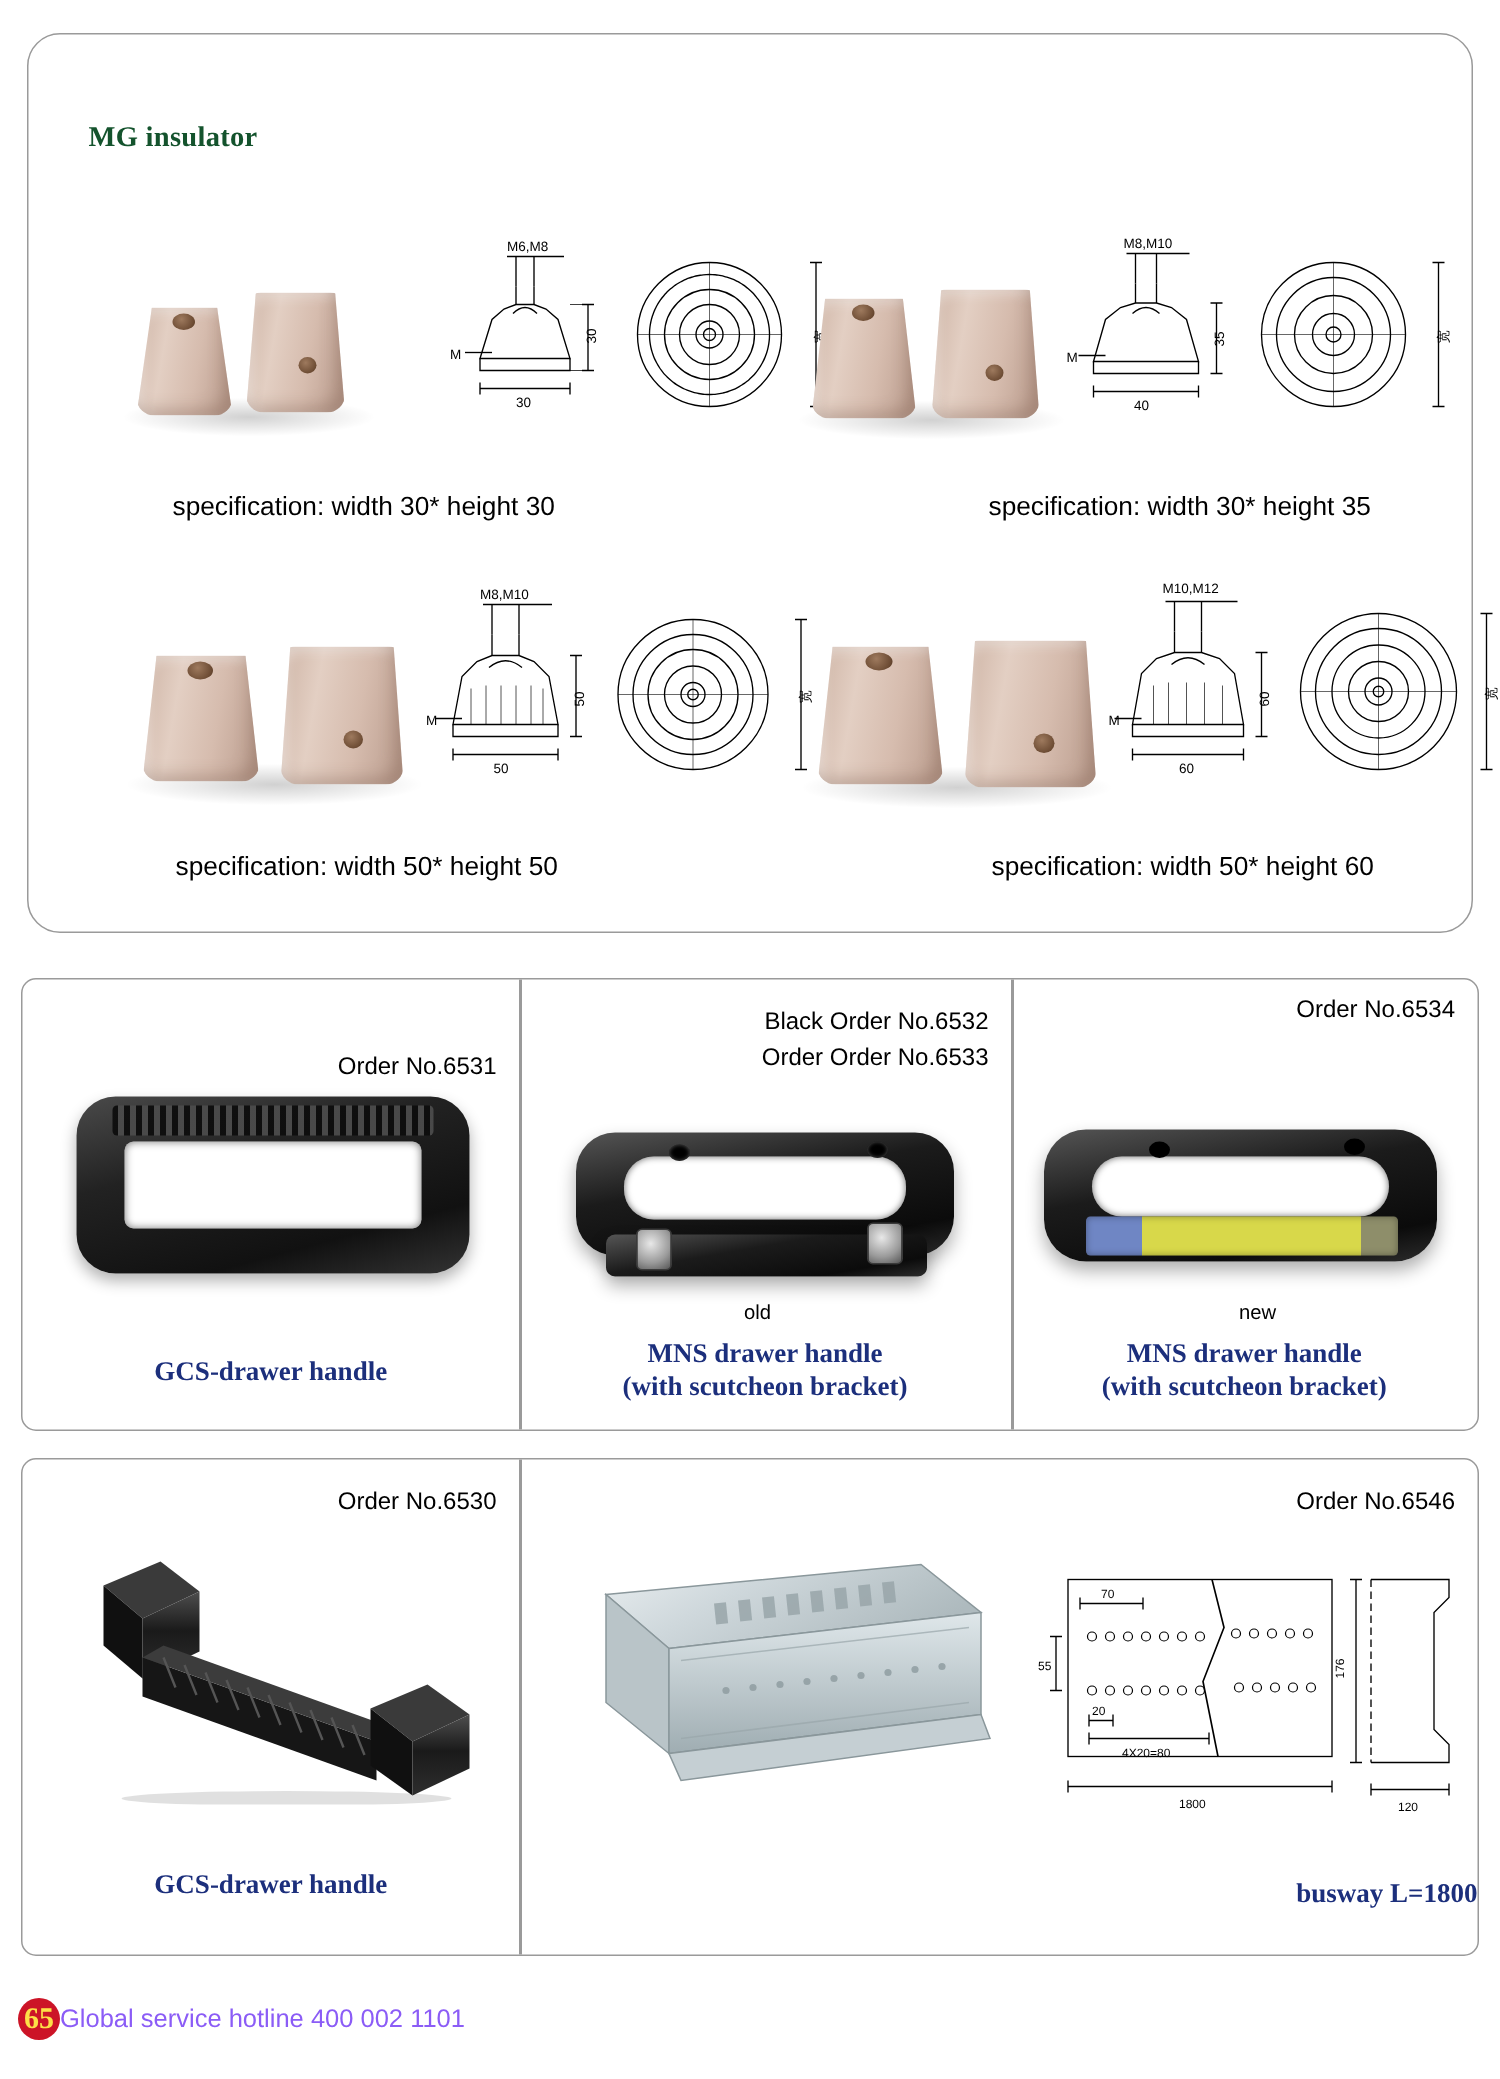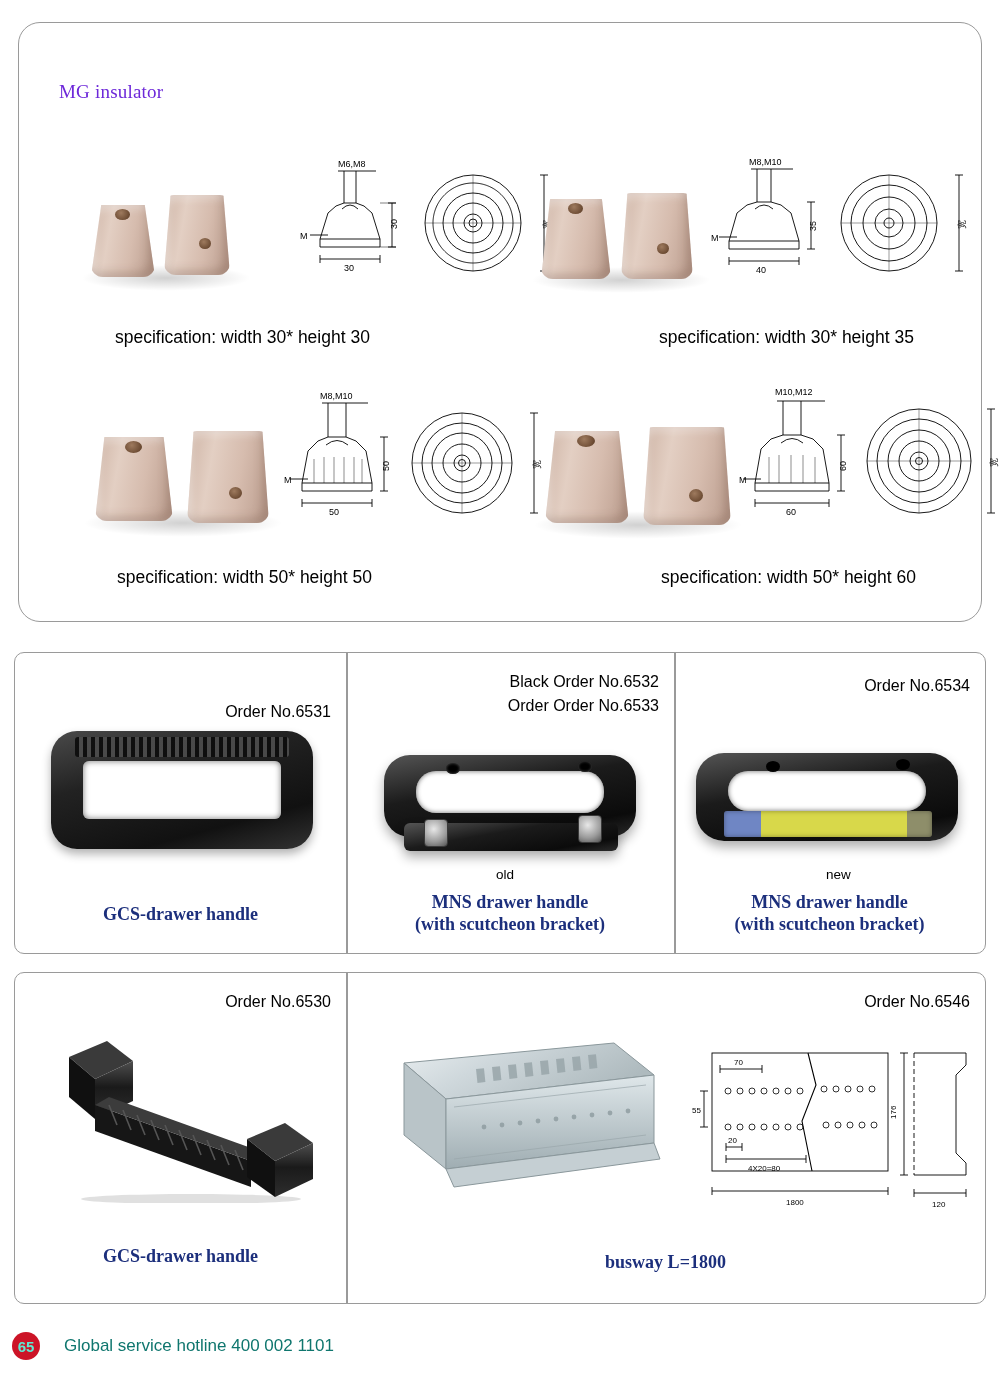--- a/index.html
+++ b/index.html
@@ -26,23 +26,23 @@
     border: 1.5px solid #9a9a9a;
     border-radius: 22px;
     box-sizing: border-box;
     background: #fff;
   }
   .panel-title {
     position: absolute;
     left: 40px;
     top: 58px;
     font-family: "Liberation Serif", serif;
-    font-weight: normal;
+    font-weight: bold;
     font-size: 19px;
-    color: #6d28d9;
+    color: #14532d;
     letter-spacing: .2px;
   }
 
   .ins-cell { position: absolute; }
   .ins-caption {
     position: absolute;
     font-size: 17.5px;
     color: #000;
     white-space: nowrap;
     margin-top: 12px;
@@ -184,34 +184,34 @@
     height: 34px;
   }
   .page-badge {
     position: absolute;
     left: 0;
     top: 0;
     width: 28px;
     height: 28px;
     border-radius: 50%;
     background: #cc1427;
-    color: #5eead4;
-    font-size: 15px;
+    color: #fde047;
+    font-size: 20px;
     font-weight: bold;
     display: flex;
     align-items: center;
     justify-content: center;
-    font-family: Liberation Sans, sans-serif;
+    font-family: Liberation Serif, serif;
   }
   .footer-text {
     position: absolute;
-    left: 52px;
+    left: 28px;
     top: 4px;
     font-size: 17px;
-    color: #0f766e;
+    color: #8b5cf6;
     white-space: nowrap;
   }
   .dim-txt { font-family: "Liberation Sans", sans-serif; font-size: 9px; fill:#000; }
   .dim-txt-s { font-family: "Liberation Sans", sans-serif; font-size: 8px; fill:#000; }
 </style>
 </head>
 <body>
 
 <div class="panel-insulator">
   <div class="panel-title">MG insulator</div>
@@ -414,21 +414,21 @@
     <div class="mns-screw" style="left:232px; top:162px; width:22px; height:26px;"></div>
     <div style="position:absolute; left:100px; top:110px; width:14px; height:11px; border-radius:50%; background:#000; box-shadow:inset 0 0 3px #555;"></div>
     <div style="position:absolute; left:232px; top:108px; width:14px; height:11px; border-radius:50%; background:#000; box-shadow:inset 0 0 3px #555;"></div>
 
     <div class="old-new" style="left:150px; top:214px;">old</div>
     <div class="item-title" style="left:0; width:328px; top:238px;">MNS drawer handle</div>
     <div class="item-title" style="left:0; width:328px; top:260px;">(with scutcheon bracket)</div>
   </div>
 
   <div style="position:absolute; left:659px; top:0; width:311px; height:300px;">
-    <div class="order-no" style="right:15px; top:24px;">Order No.6534</div>
+    <div class="order-no" style="right:15px; top:12px;">Order No.6534</div>
 
     <div class="mns-body" style="left:22px; top:100px; width:262px; height:88px; border-radius:28px;"></div>
     <div class="mns-hole" style="left:54px; top:118px; width:198px; height:40px; border-radius:20px;"></div>
     <div class="mns-label-strip" style="left:50px; top:158px; width:208px; height:26px;"></div>
     <div style="position:absolute; left:92px; top:108px; width:14px; height:11px; border-radius:50%; background:#000;"></div>
     <div style="position:absolute; left:222px; top:106px; width:14px; height:11px; border-radius:50%; background:#000;"></div>
 
     <div class="old-new" style="left:152px; top:214px;">new</div>
     <div class="item-title" style="left:0; width:311px; top:238px;">MNS drawer handle</div>
     <div class="item-title" style="left:0; width:311px; top:260px;">(with scutcheon bracket)</div>
@@ -595,20 +595,20 @@
         <text class="dim-txt-s" x="44" y="30">70</text>
         <text class="dim-txt-s" x="2" y="78">55</text>
         <text class="dim-txt-s" x="38" y="108">20</text>
         <text class="dim-txt-s" x="58" y="136">4X20=80</text>
         <text class="dim-txt-s" x="96" y="170">1800</text>
         <text class="dim-txt-s" x="206" y="84" transform="rotate(-90 206 84)">176</text>
         <text class="dim-txt-s" x="242" y="172">120</text>
       </svg>
     </div>
 
-    <div class="item-title" style="left:0; width:639px; top:278px;">busway L=1800</div>
+    <div class="item-title" style="left:0; width:639px; top:278px;text-align:right;">busway L=1800</div>
   </div>
 </div>
 
 <div class="footer">
   <div class="page-badge">65</div>
   <div class="footer-text">Global service hotline 400 002 1101</div>
 </div>
 
 </body></html>

